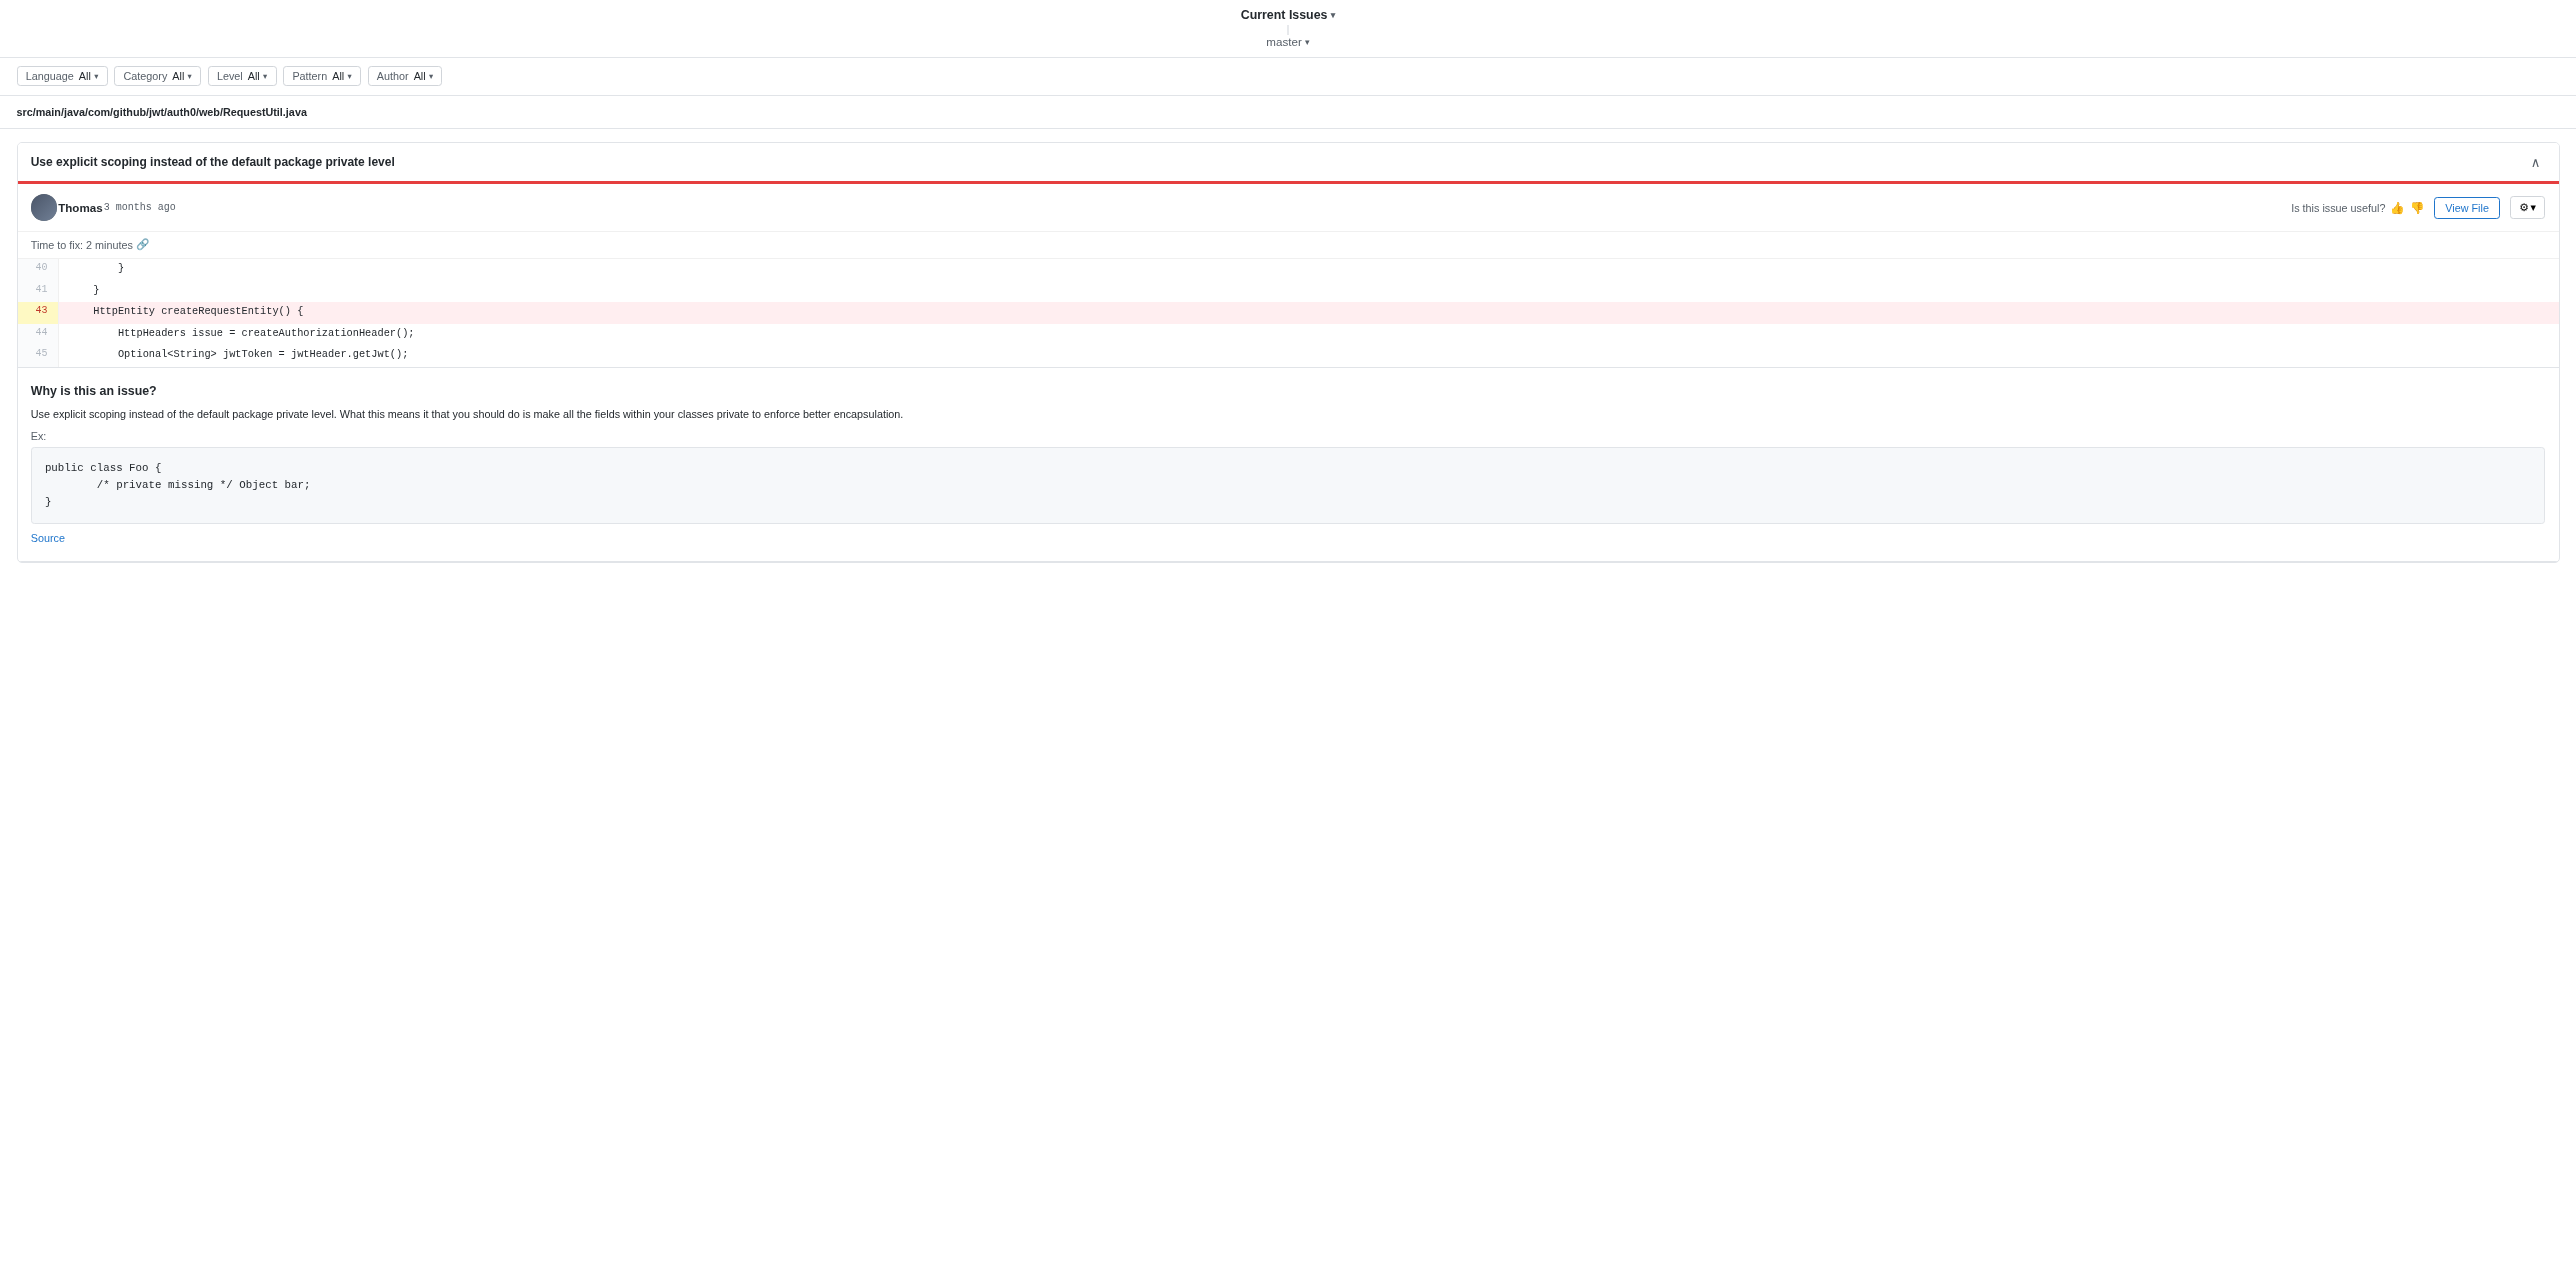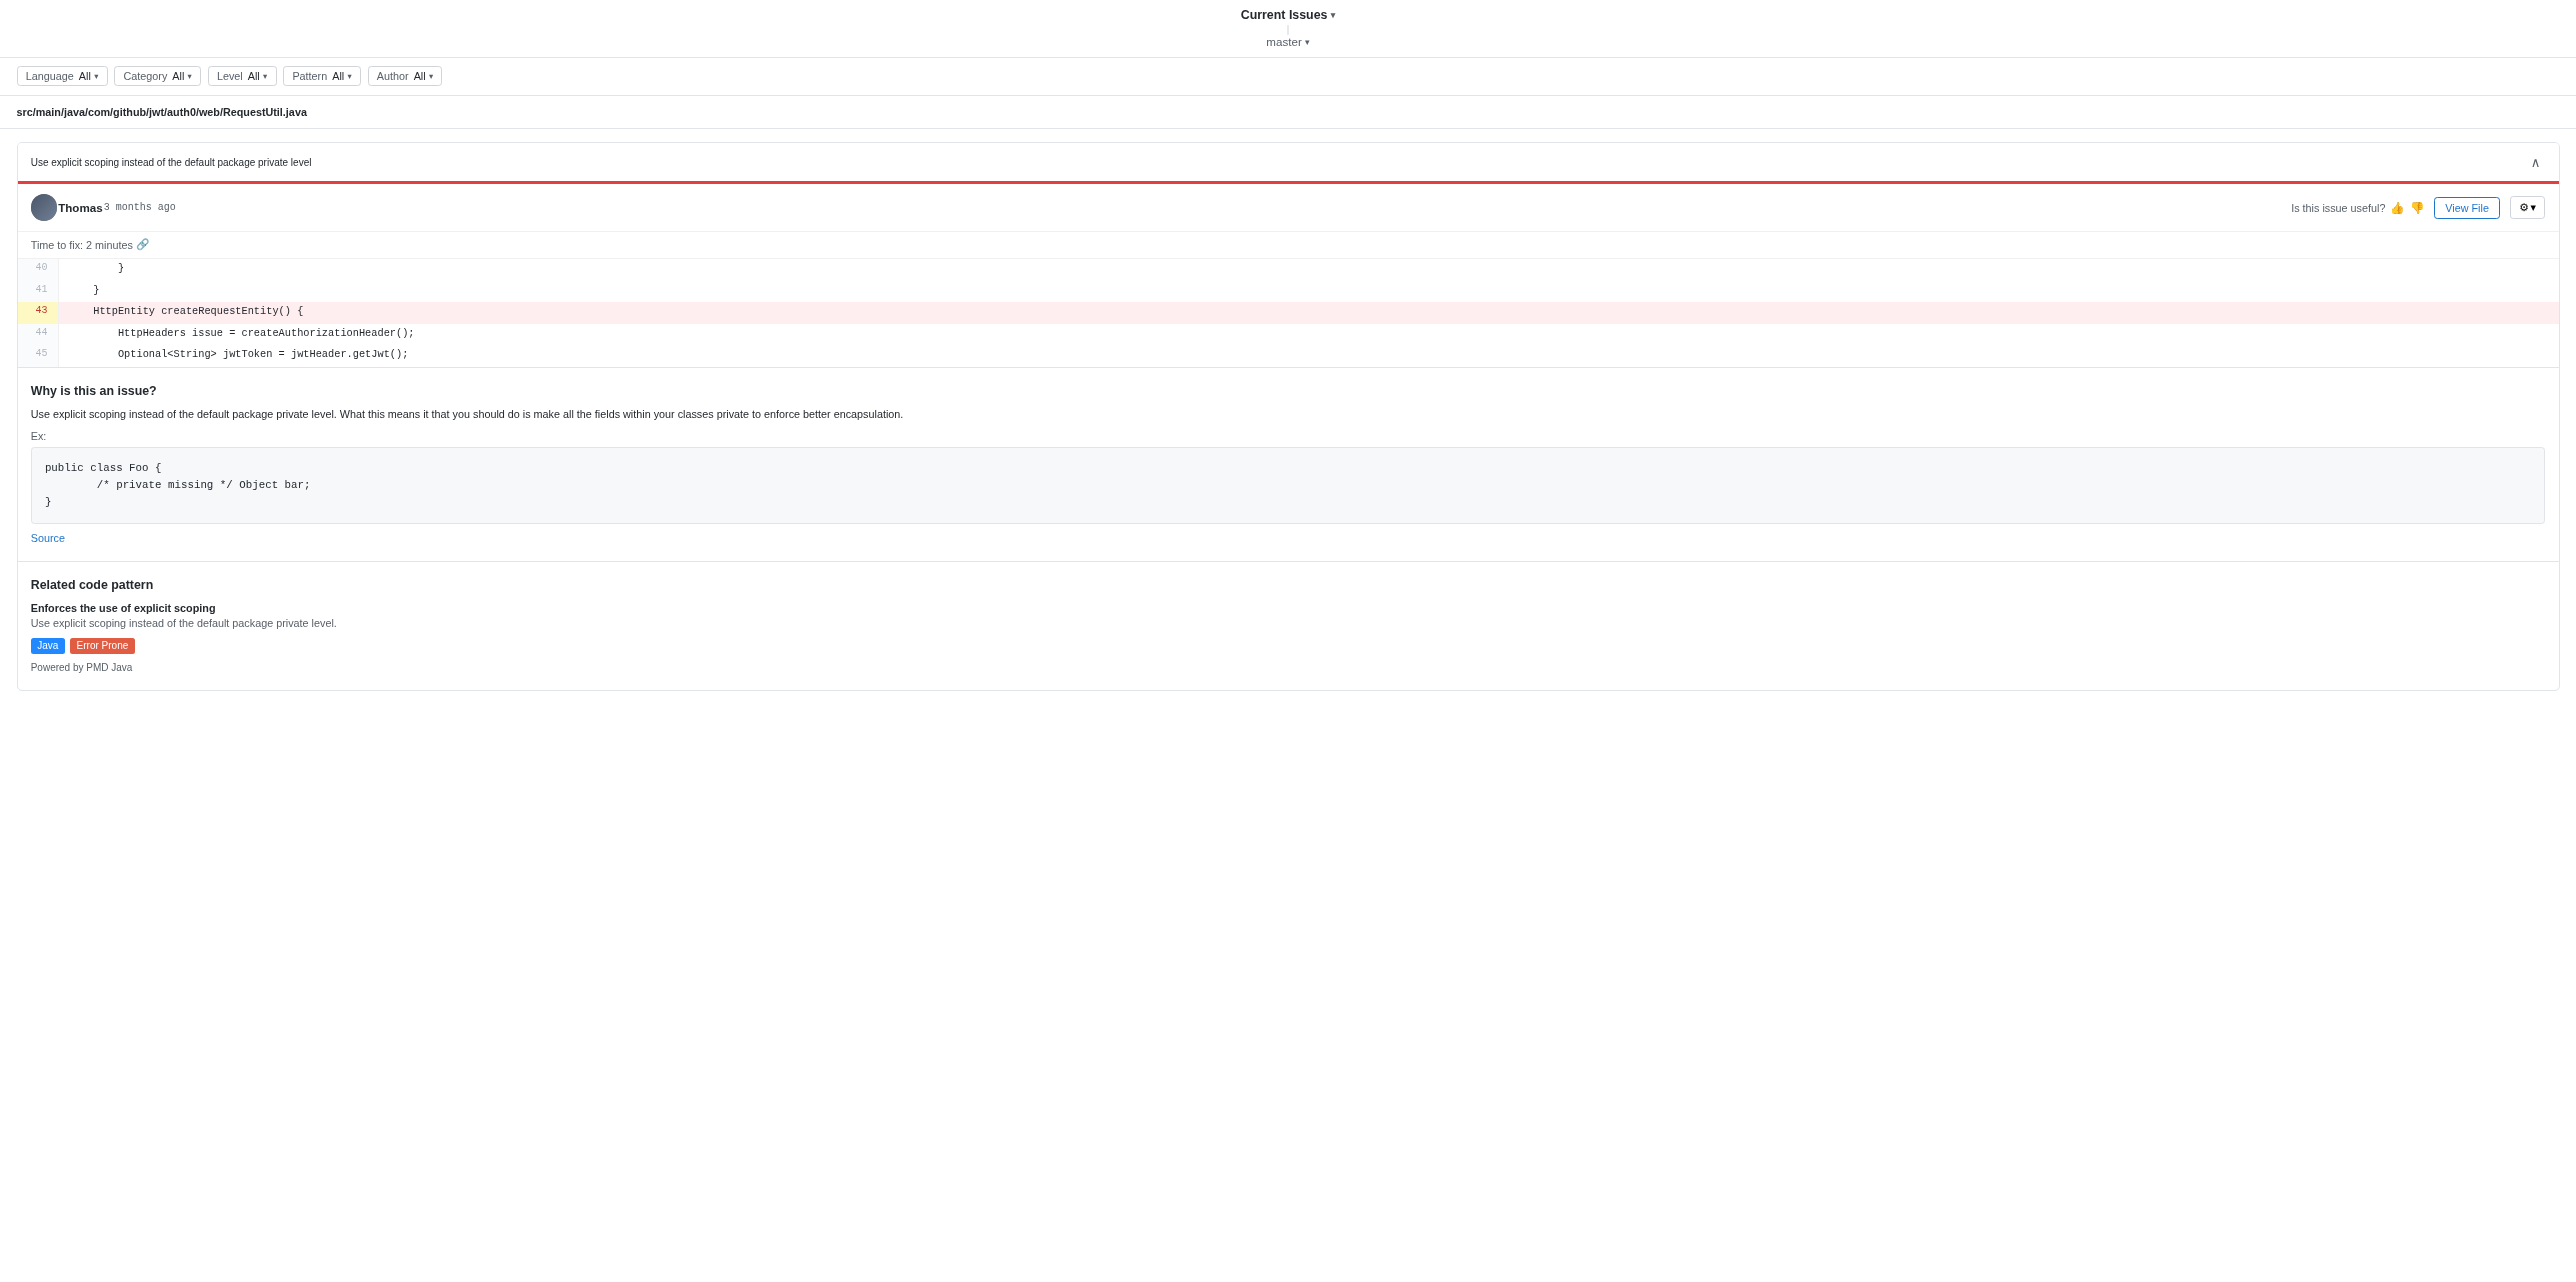--- a/index.html
+++ b/index.html
@@ -79,22 +79,22 @@
     }
     .issue-header {
       display: flex;
       align-items: center;
       justify-content: space-between;
       padding: 10px 13.2px;
       background: #fff;
       border-bottom: 3.3px solid #e53e3e;
     }
     .issue-header-title {
-      font-size: 10px;
-      font-weight: 400;
+      font-size: 12px;
+      font-weight: 700;
       color: #24292e;
     }
     .issue-header-collapse {
       background: none;
       border: none;
       cursor: pointer;
       color: #586069;
       font-size: 13.2px;
       padding: 1.7px 5px;
     }
@@ -406,25 +406,15 @@
   <div class="why-section">
     <div class="why-title">Why is this an issue?</div>
     <div class="why-text">Use explicit scoping instead of the default package private level. What this means it that you should do is make all the fields within your classes private to enforce better encapsulation.</div>
     <div class="ex-label">Ex:</div>
     <pre class="code-example">public class Foo {
         /* private missing */ Object bar;
 }</pre>
     <a class="source-link">Source</a>
   </div>
 
-  <div class="related-section">
-    <div class="related-title">Related code pattern</div>
-    <div class="pattern-name">Enforces the use of explicit scoping</div>
-    <div class="pattern-desc">Use explicit scoping instead of the default package private level.</div>
-    <div class="tags" id="tags-container">
-        <span class="tag tag-java">Java</span>
-        <span class="tag tag-error">Error Prone</span>
-      </div>
-    <div class="powered-by">Powered by PMD Java</div>
-  </div>
 
 </div>
 
 
 </body></html>

